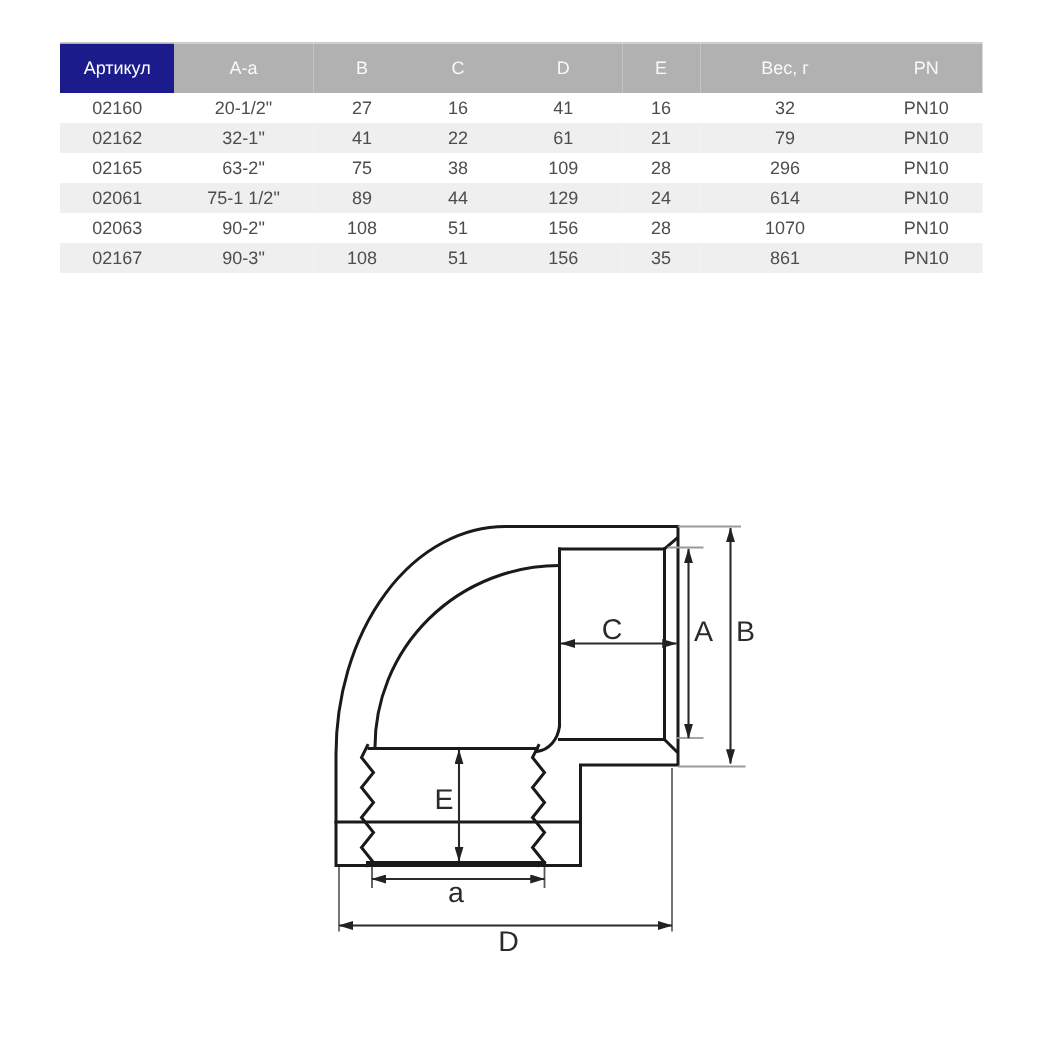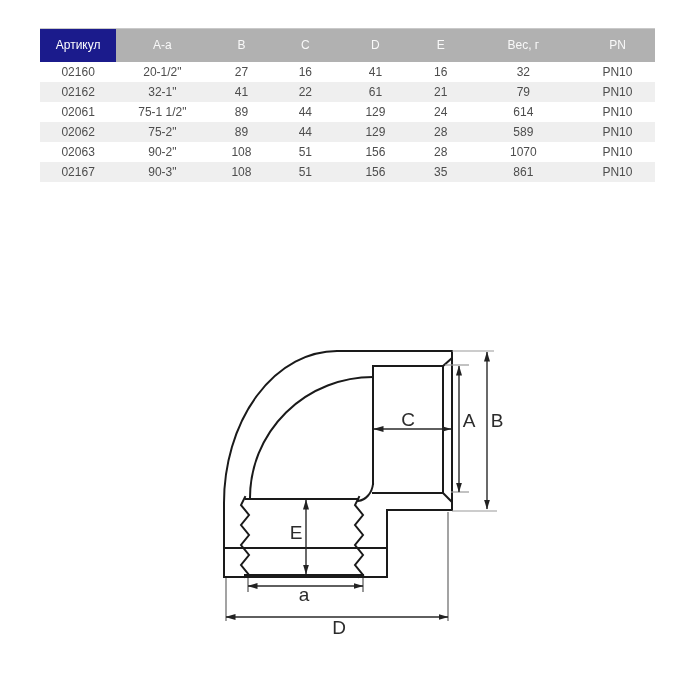--- a/index.html
+++ b/index.html
@@ -77,37 +77,37 @@
             <td>02162</td>
             <td>32-1"</td>
             <td>41</td>
             <td>22</td>
             <td>61</td>
             <td>21</td>
             <td>79</td>
             <td>PN10</td>
           </tr>
           <tr>
+            <td>02165</td>
+            <td>63-2"</td>
+            <td>75</td>
+            <td>38</td>
+            <td>109</td>
+            <td>28</td>
+            <td>296</td>
+            <td>PN10</td>
+          </tr>
+          <tr>
             <td>02061</td>
             <td>75-1 1/2"</td>
             <td>89</td>
             <td>44</td>
             <td>129</td>
             <td>24</td>
             <td>614</td>
-            <td>PN10</td>
-          </tr>
-          <tr>
-            <td>02062</td>
-            <td>75-2"</td>
-            <td>89</td>
-            <td>44</td>
-            <td>129</td>
-            <td>28</td>
-            <td>589</td>
             <td>PN10</td>
           </tr>
           <tr>
             <td>02063</td>
             <td>90-2"</td>
             <td>108</td>
             <td>51</td>
             <td>156</td>
             <td>28</td>
             <td>1070</td>

